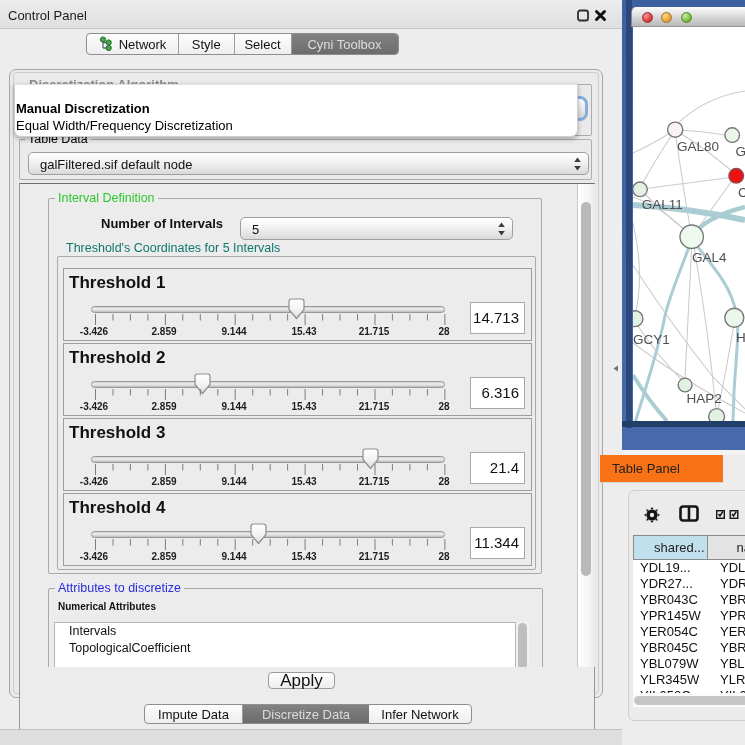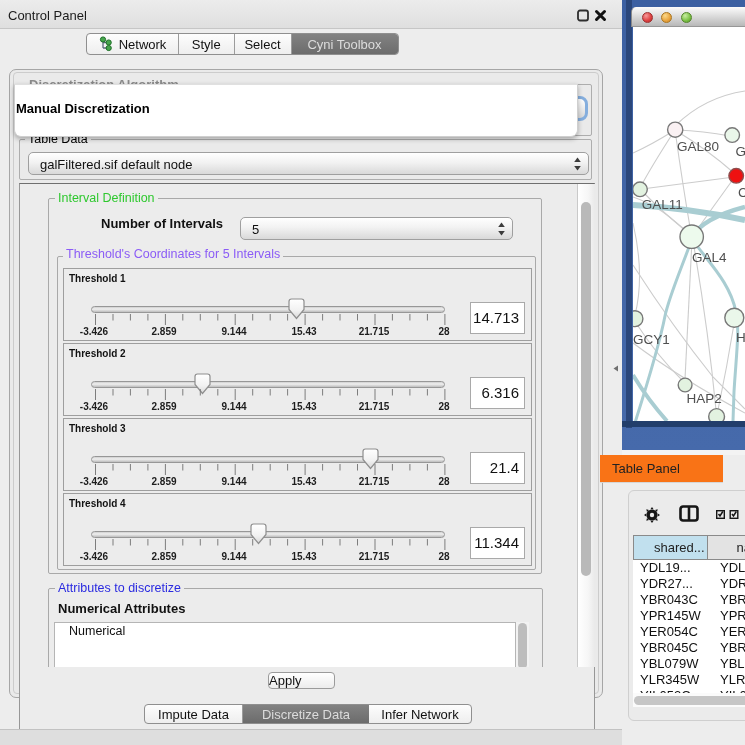--- a/index.html
+++ b/index.html
@@ -21,34 +21,34 @@
 
 .combo{position:absolute;height:23px;border:1px solid #9f9f9f;border-radius:5px;background:linear-gradient(#ffffff,#f2f2f2 45%,#d9d9d9);font-size:13px;color:#111}
 .combo .ct{position:absolute;left:11px;top:4px}
 .combo .ar{position:absolute;right:6px;top:3px}
 
 #scrollpane{position:absolute;left:19px;top:183px;width:576px;height:605px;background:#ececec;border:1px solid #979797;border-top-color:#6f6f6f}
 #vsb{position:absolute;left:557px;top:0;width:18px;height:483px;background:linear-gradient(90deg,#ffffff,#f6f6f6 60%,#e9e9e9);border-left:1px solid #c9c9c9}
 #vsb .th{position:absolute;left:3px;top:18px;width:10px;height:374px;background:#b9b9b9;border-radius:5px}
 
 .tpanel{position:absolute;left:43px;width:469px;height:73px;background:#ececec;border:1px solid #9e9e9e}
-.tname{position:absolute;left:5px;top:4px;font-size:10px;font-weight:bold;color:#111}
+.tname{position:absolute;left:5px;top:4px;font-size:17px;font-weight:bold;color:#111}
 .track{position:absolute;left:27px;top:37px;width:354px;height:7px;border-radius:3.5px;border:1px solid #979797;background:linear-gradient(#cfcfcf,#f0f0f0 40%,#bdbdbd)}
 .thumb{position:absolute;top:29px}
 .ticks{position:absolute;left:0.5px;top:44px}
 .tlabels{position:absolute;left:0;top:56.5px;width:469px;height:12px}
 .tl{position:absolute;width:60px;text-align:center;font-size:10px;font-weight:bold;color:#1d1d1d}
 .vbox{position:absolute;left:406px;top:33px;width:55px;height:32px;background:#fff;border:1px solid #a9a9a9;font-size:15px;color:#111;text-align:right;line-height:30px;padding-right:5px}
 
 #numlist{position:absolute;left:34px;top:438px;width:462px;height:47px;background:#fff;border:1px solid #b5b5b5;font-size:12.5px;color:#111;overflow:hidden}
 #numlist div{padding-left:14px;height:16.8px;line-height:16.8px}
 #listsb{position:absolute;left:496px;top:438px;width:13px;height:47px;background:#f2f2f2}
 #listsb .th{position:absolute;left:2px;top:1px;width:9px;height:46px;background:#bdbdbd;border-radius:4.5px}
 
-#apply{position:absolute;left:268px;top:672px;width:67px;height:17px;border:1px solid #9b9b9b;border-radius:4px;background:linear-gradient(#ffffff,#ececec);font-size:13px;color:#111;text-align:left;line-height:15px}
+#apply{position:absolute;left:268px;top:672px;width:67px;height:17px;border:1px solid #9b9b9b;border-radius:4px;background:linear-gradient(#ffffff,#ececec);font-size:17px;color:#111;text-align:center;line-height:15px}
 
 #popup{position:absolute;left:14px;top:84px;width:564px;height:53px;background:#fff;border:1px solid #cfcfcf;border-top-color:#e0e0e0;border-radius:1px 1px 7px 7px;box-shadow:0 2px 5px rgba(0,0,0,.30);z-index:30}
 #popup .hint{position:absolute;left:0;width:100%;top:3px;text-align:center;font-size:13px;color:#a6a6a6}
 #popup .i1{position:absolute;left:1px;top:16px;font-size:13px;font-weight:bold;color:#000}
 #popup .i2{position:absolute;left:1px;top:33px;font-size:13px;color:#000}
 
 #bluezone{position:absolute;left:622px;top:0;width:123px;height:450px;background:linear-gradient(#3c60a2,#466aab)}
 #netshadowL{position:absolute;left:626px;top:0px;width:6px;height:428px;background:#2b477b}
 #nettitle{position:absolute;left:631px;top:7px;width:114px;height:20px;background:linear-gradient(#fcfcfc,#b8b8b8);border-top-left-radius:5px;border-left:1px solid #8a8a8a;border-bottom:1px solid #979797}
 #netwhite{position:absolute;left:633px;top:27px;width:112px;height:394px;background:#fff}
@@ -114,27 +114,28 @@
   <div class="abs" style="left:81px;top:32px;font-size:13px;font-weight:bold;color:#111">Number of Intervals</div>
   <div class="combo" style="left:220px;top:33px;width:273px">
     <span class="ct">5</span>
     <svg class="ar" width="9" height="16" viewBox="0 0 9 16">
           <path d="M4.5,1.5 L7.8,6 L1.2,6 Z" fill="#3c3c3c"></path>
           <path d="M4.5,14.5 L7.8,10 L1.2,10 Z" fill="#3c3c3c"></path>
         </svg>
   </div>
 
   <div class="group" style="left:37px;top:72px;width:479px;height:314px;border-color:#a9a9a9"></div>
-  <div class="gtitle" style="left:43px;top:64px;color:#8b5cf6;background:#ececec">Threshold's Coordinates for 5 Intervals</div>
+  <div class="gtitle" style="left:43px;top:58px;color:#0f766e;background:#ececec">Threshold's Coordinates for 5 Intervals</div>
 
   <div class="group" style="left:28px;top:404px;width:495px;height:90px;border-color:#a9a9a9"></div>
   <div class="gtitle" style="left:35px;top:398px;color:#2a2ae0;background:#ececec">Attributes to discretize</div>
-  <div class="abs" style="left:38px;top:417px;font-size:13px;font-weight:bold;color:#111">Numerical Attributes</div>
+  <div class="abs" style="left:38px;top:417px;font-size:10px;font-weight:bold;color:#111">Numerical Attributes</div>
   <div id="numlist">
-        <div>Numerical</div>
+        <div>Intervals</div>
+        <div>TopologicalCoefficient</div>
       </div>
   <div id="listsb">
         <div class="th"></div>
       </div>
 
 <div class="tpanel" style="top:84px">
 <div class="tname">Threshold 1</div>
 <div class="track"></div>
 <svg class="thumb" style="left:224px" width="17" height="22" viewBox="0 0 17 22">
           <defs>
@@ -320,20 +321,21 @@
 </div>
 <div id="vsb">
       <div class="th"></div>
     </div>
 </div>
 
 <div id="apply">Apply</div>
 
 <div id="popup">
   <div class="i1">Manual Discretization</div>
+  <div class="i2">Equal Width/Frequency Discretization</div>
 </div>
 
 <div class="seg" style="left:144px;top:704px;height:20px">
   <div class="s" style="width:98px">Impute Data</div>
   <div class="s sel" style="width:126px">Discretize Data</div>
   <div class="s" style="width:102px">Infer Network</div>
 </div>
 <div class="abs" style="left:0;top:729px;width:622px;height:16px;background:#dedede;border-top:1px solid #c2c2c2"></div>
 
 <svg class="abs" style="left:613px;top:365px" width="6" height="7" viewBox="0 0 6 7">

